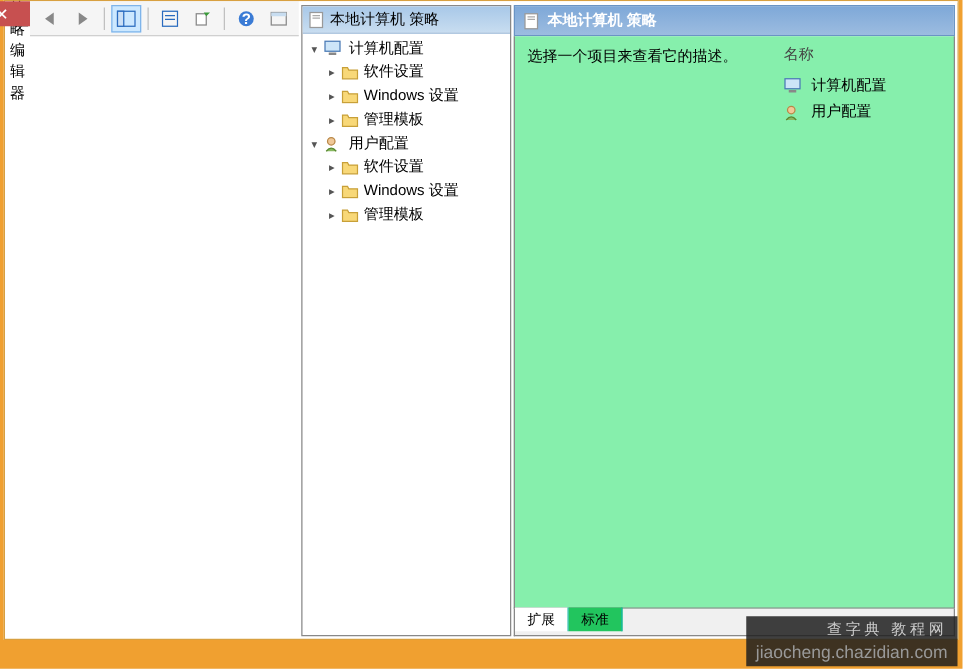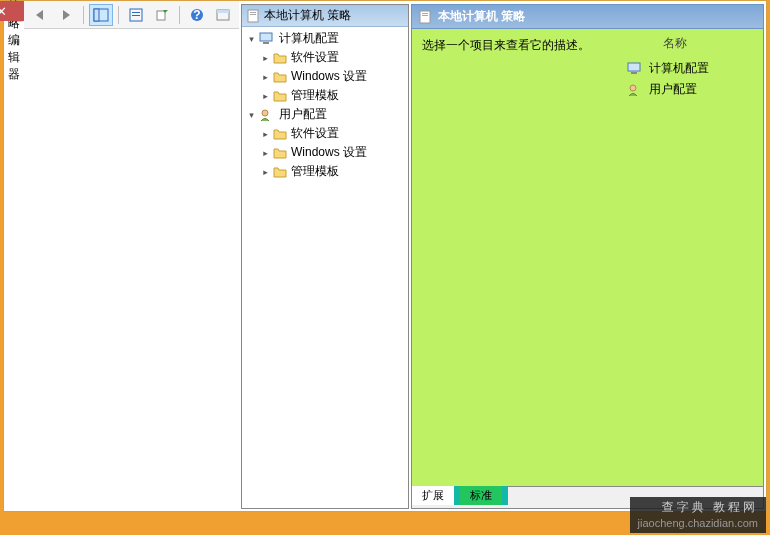--- a/index.html
+++ b/index.html
@@ -22,31 +22,31 @@
 .tree-pane { width: 168px; border: 1px solid #888; margin: 2px 1px 2px 2px; background: #fff; overflow: auto; }
 .tree-header { background: linear-gradient(#a8c8e8, #c8ddf0); border-bottom: 1px solid #99b8d8; padding: 2px 4px; display: flex; align-items: center; gap: 4px; }
 .tree-list { padding: 2px 0; }
 .tree-node { display: flex; align-items: center; padding: 1px 0; cursor: pointer; white-space: nowrap; }
 .tree-toggle { width: 11px; height: 11px; display: inline-flex; align-items: center; justify-content: center; margin-right: 2px; font-size: 9px; color: #555; }
 .tree-icon { margin-right: 4px; display: inline-flex; }
 .ind0 { padding-left: 4px; }
 .ind1 { padding-left: 18px; }
 .right-pane { flex: 1; margin: 2px 2px 2px 1px; display: flex; flex-direction: column; }
 .right-header { background: linear-gradient(#7ea8d8, #9cbce0); color: #fff; padding: 3px 6px; display: flex; align-items: center; gap: 6px; font-weight: bold; border: 1px solid #6a94c4; }
-.right-body { flex: 1; border: 1px solid #888; border-top: none; display: flex; background: #bef264; }
+.right-body { flex: 1; border: 1px solid #888; border-top: none; display: flex; background: #86efac; }
 .desc-col { width: 205px; padding: 8px 10px; }
 .list-col { flex: 1; padding: 6px 10px; }
-.col-header { color: #444; margin-bottom: 6px; margin-left: 36px; }
+.col-header { color: #444; margin-bottom: 6px; }
 .list-item { display: flex; align-items: center; gap: 6px; padding: 2px 0; cursor: pointer; }
 .tabs { height: 22px; display: flex; align-items: flex-start; background: #f0f0f0; border: 1px solid #888; border-top: none; }
-.tab { padding: 2px 10px; border-right: 6px solid #14b8a6; background: #fff; cursor: pointer; font-size: 11px; position: relative; top: -1px; }
+.tab { padding: 2px 10px; border-right: 1px solid #14b8a6; background: #fff; cursor: pointer; font-size: 11px; position: relative; top: -1px; }
 .tab.inactive { background: #22c55e; }
 .watermark { position: absolute; right: 4px; bottom: 2px; background: rgba(30,30,30,0.85); color: #ccc; padding: 3px 8px; font-size: 11px; line-height: 1.3; text-align: right; z-index: 50; }
 .watermark .wm1 { letter-spacing: 3px; font-size: 12px; }
-.watermark .wm2 { font-size: 11px; color: #999; }
+.watermark .wm2 { font-size: 14px; color: #999; }
 svg { display: block; }
 </style>
 </head>
 <body>
 
 <div class="window">
 
   <div class="titlebar">
     <span class="title-icon">
       <svg width="14" height="14">

